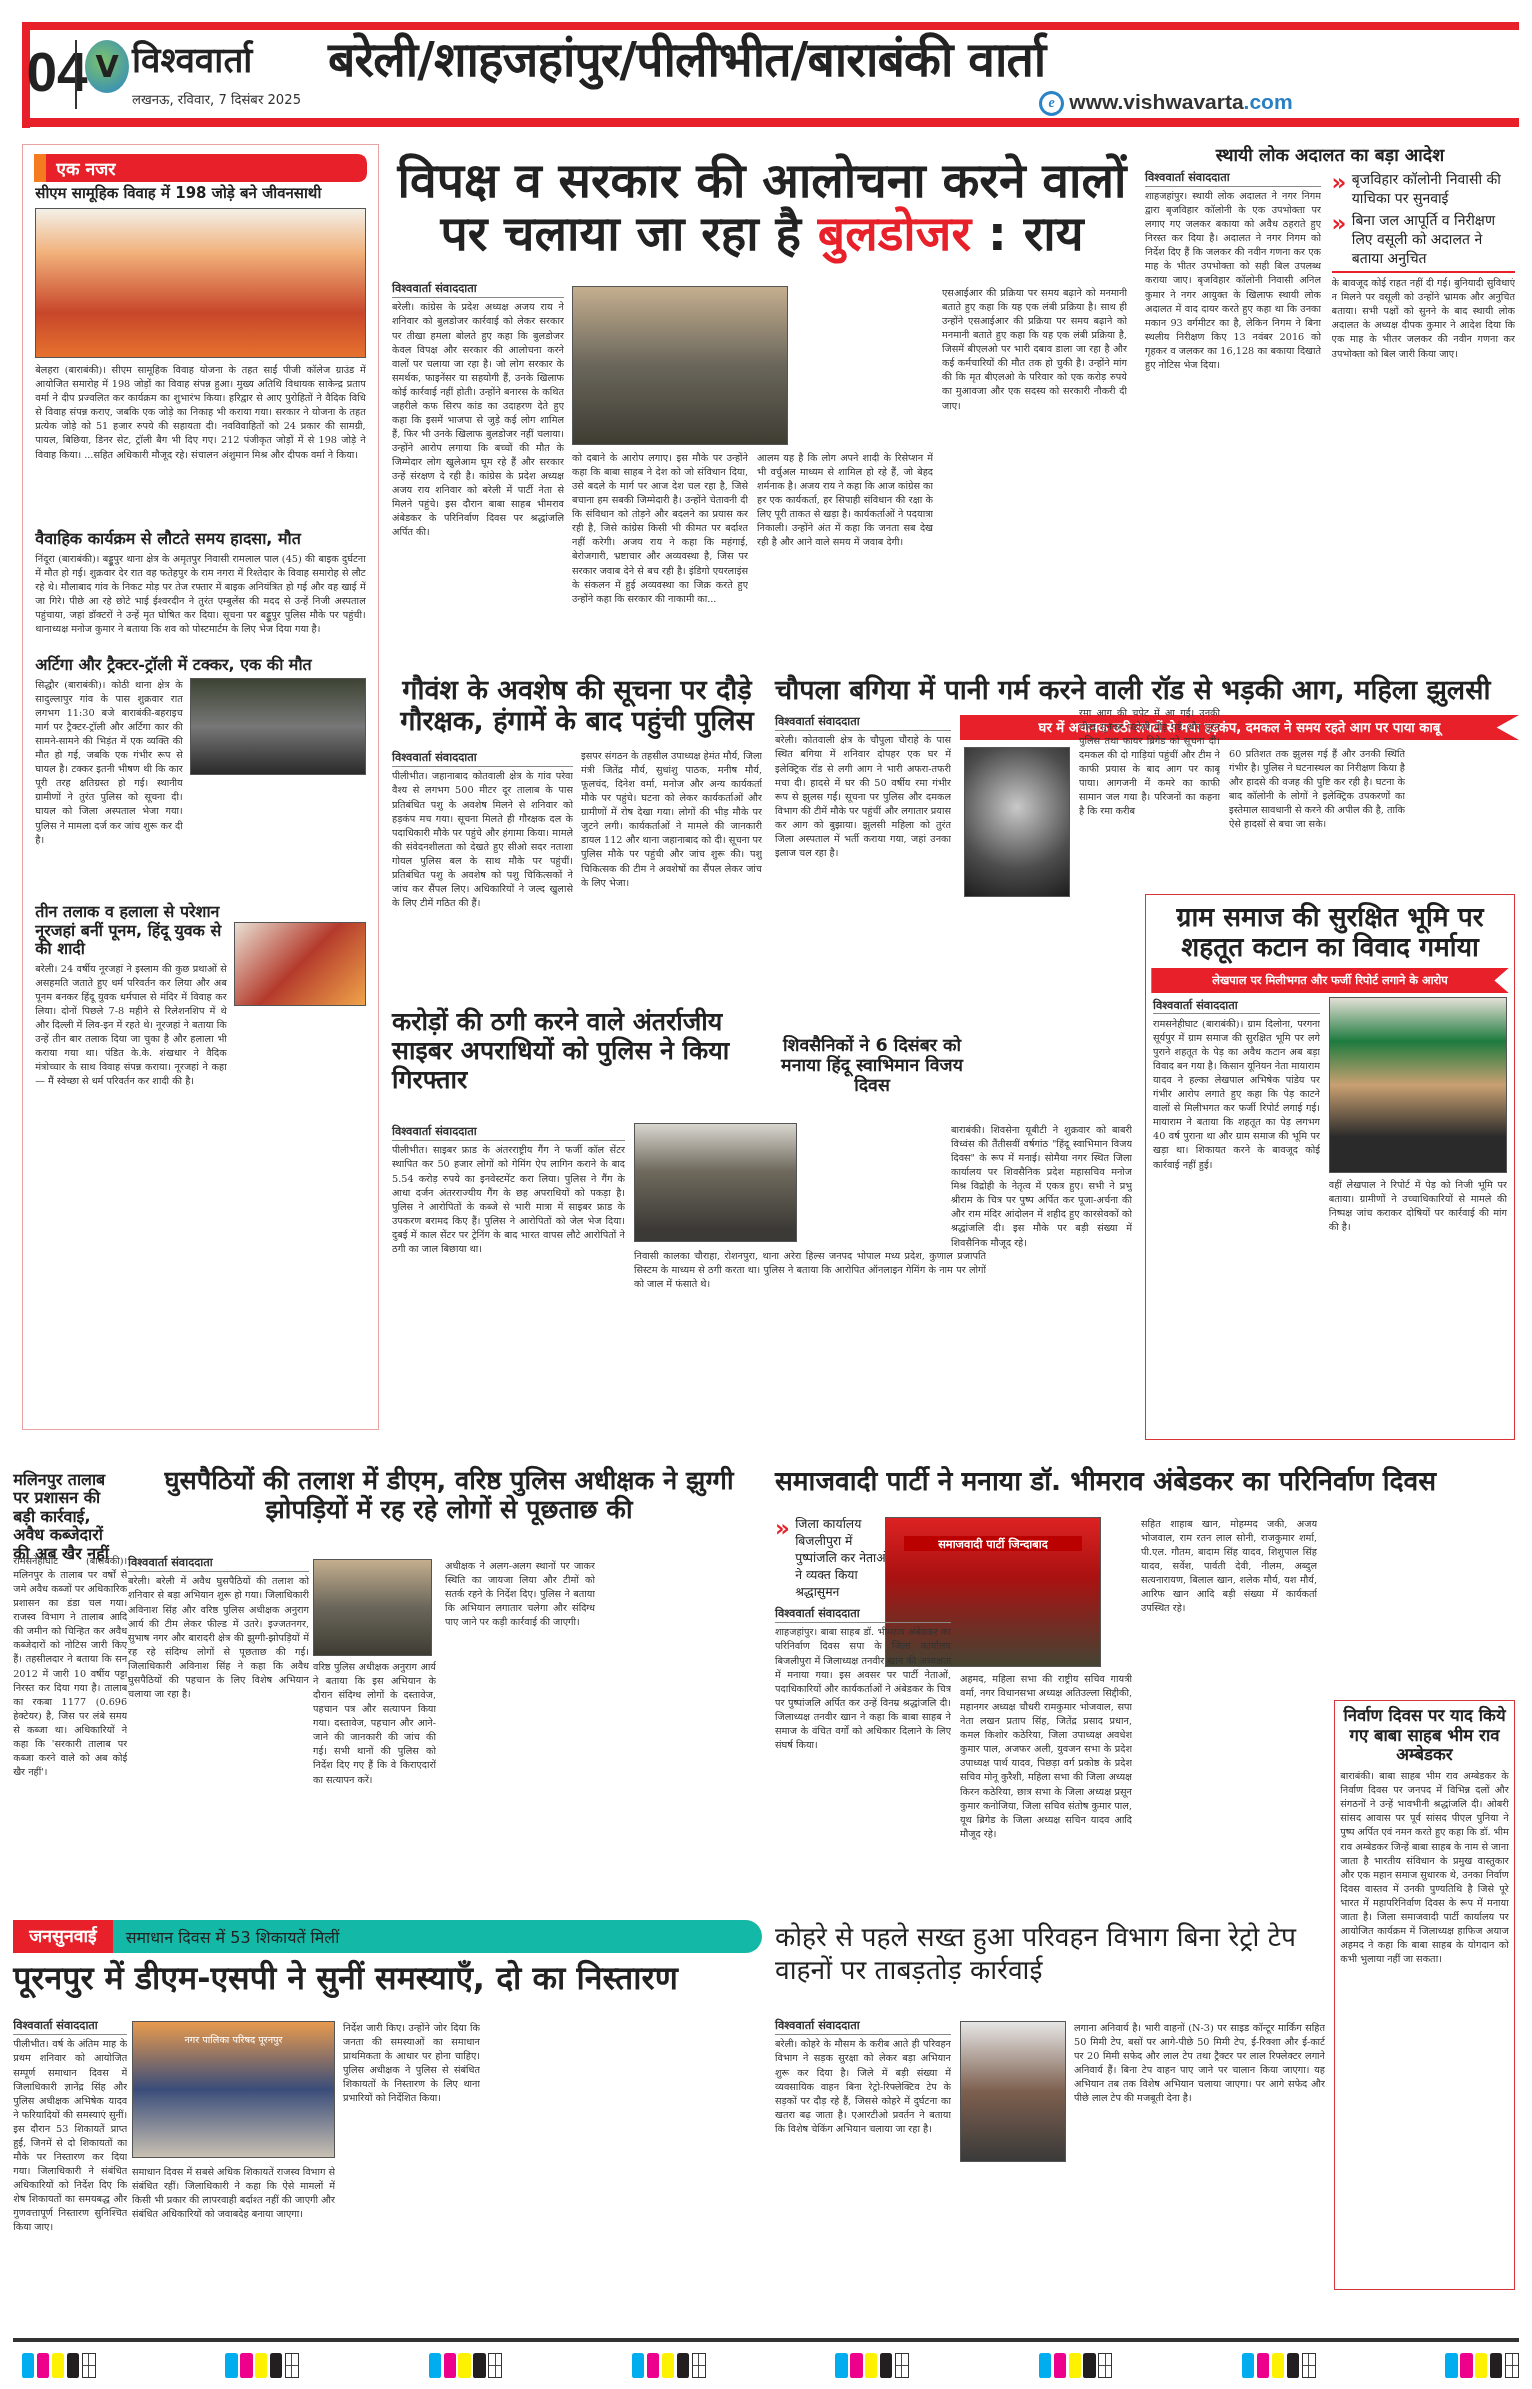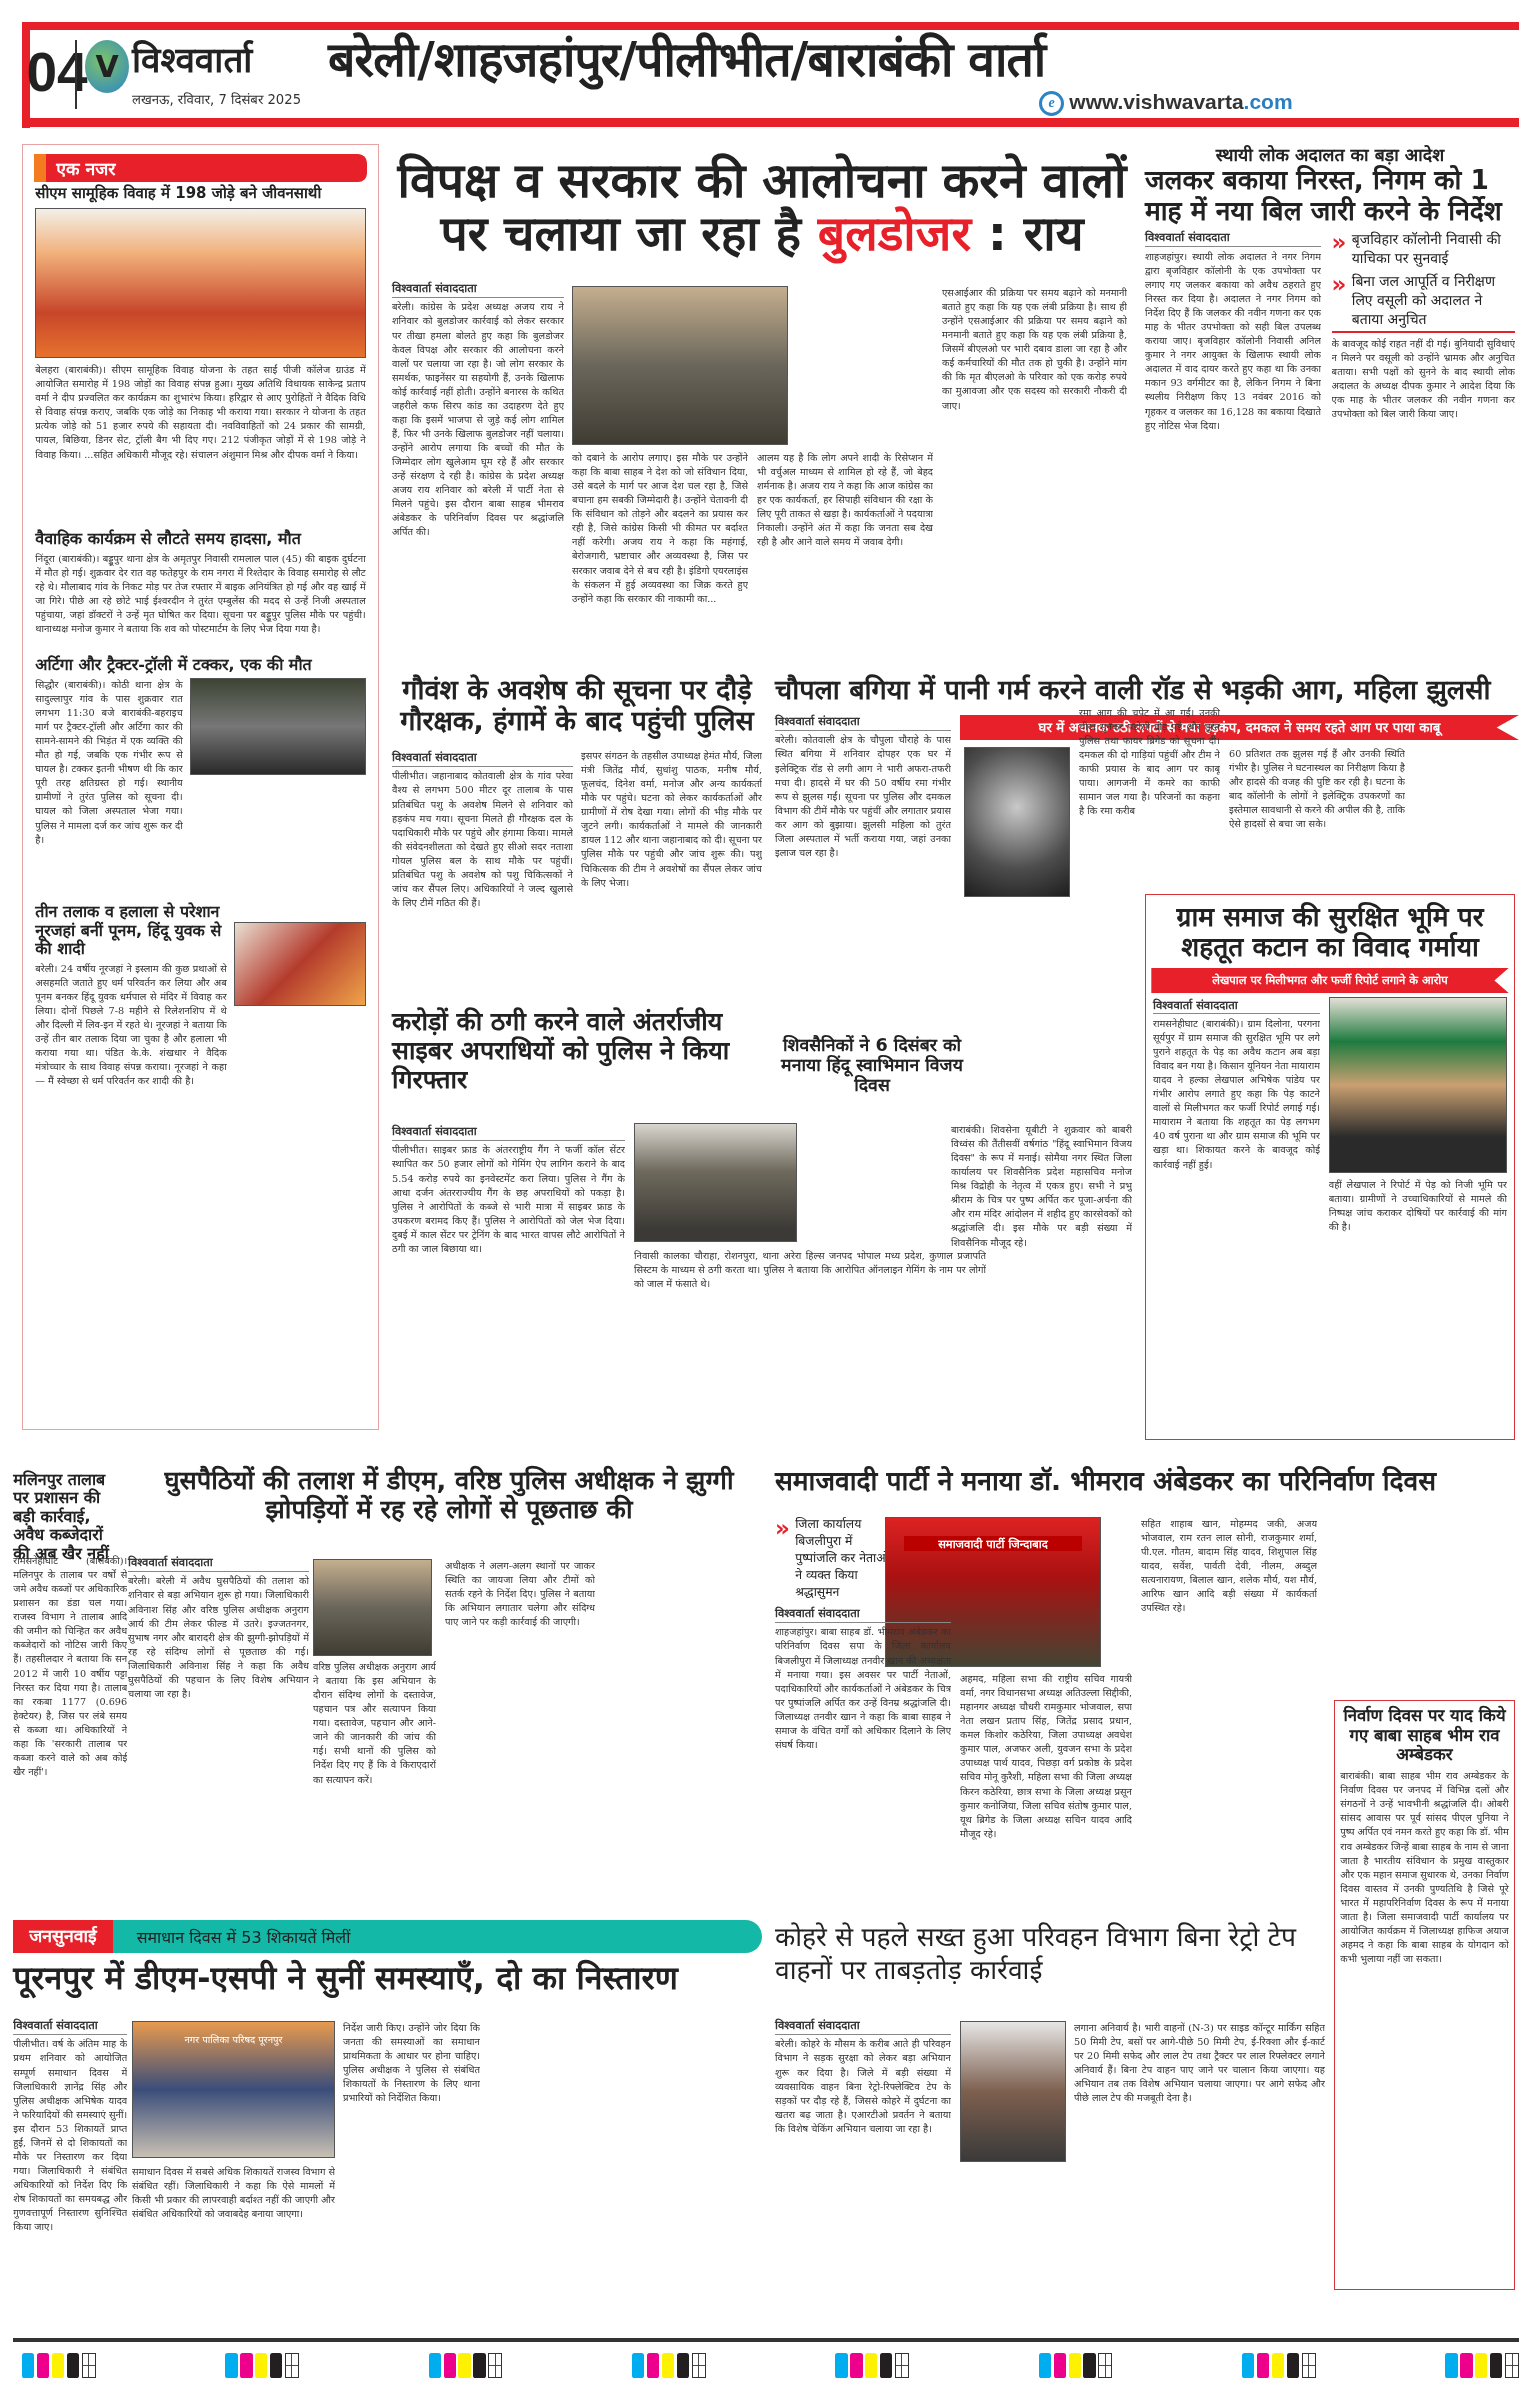--- a/index.html
+++ b/index.html
@@ -84,21 +84,20 @@
   <div class="byline">विश्ववार्ता संवाददाता</div>
   <div class="body" style="height:370px;overflow:hidden">बरेली। कांग्रेस के प्रदेश अध्यक्ष अजय राय ने शनिवार को बुलडोजर कार्रवाई को लेकर सरकार पर तीखा हमला बोलते हुए कहा कि बुलडोजर केवल विपक्ष और सरकार की आलोचना करने वालों पर चलाया जा रहा है। जो लोग सरकार के समर्थक, फाइनेंसर या सहयोगी हैं, उनके खिलाफ कोई कार्रवाई नहीं होती। उन्होंने बनारस के कथित जहरीले कफ सिरप कांड का उदाहरण देते हुए कहा कि इसमें भाजपा से जुड़े कई लोग शामिल हैं, फिर भी उनके खिलाफ बुलडोजर नहीं चलाया। उन्होंने आरोप लगाया कि बच्चों की मौत के जिम्मेदार लोग खुलेआम घूम रहे हैं और सरकार उन्हें संरक्षण दे रही है। कांग्रेस के प्रदेश अध्यक्ष अजय राय शनिवार को बरेली में पार्टी नेता से मिलने पहुंचे। इस दौरान बाबा साहब भीमराव अंबेडकर के परिनिर्वाण दिवस पर श्रद्धांजलि अर्पित की।</div>
 </div>
 <div class="abs photo rally" style="left:572px;top:286px;width:216px;height:159px"></div>
 <div class="abs body" style="left:572px;top:451px;width:176px;height:203px;overflow:hidden">को दबाने के आरोप लगाए। इस मौके पर उन्होंने कहा कि बाबा साहब ने देश को जो संविधान दिया, उसे बदले के मार्ग पर आज देश चल रहा है, जिसे बचाना हम सबकी जिम्मेदारी है। उन्होंने चेतावनी दी कि संविधान को तोड़ने और बदलने का प्रयास कर रही है, जिसे कांग्रेस किसी भी कीमत पर बर्दाश्त नहीं करेगी। अजय राय ने कहा कि महंगाई, बेरोजगारी, भ्रष्टाचार और अव्यवस्था है, जिस पर सरकार जवाब देने से बच रही है। इंडिगो एयरलाइंस के संकलन में हुई अव्यवस्था का जिक्र करते हुए उन्होंने कहा कि सरकार की नाकामी का...</div>
 <div class="abs body" style="left:757px;top:451px;width:176px;height:203px;overflow:hidden">आलम यह है कि लोग अपने शादी के रिसेप्शन में भी वर्चुअल माध्यम से शामिल हो रहे हैं, जो बेहद शर्मनाक है। अजय राय ने कहा कि आज कांग्रेस का हर एक कार्यकर्ता, हर सिपाही संविधान की रक्षा के लिए पूरी ताकत से खड़ा है। कार्यकर्ताओं ने पदयात्रा निकाली। उन्होंने अंत में कहा कि जनता सब देख रही है और आने वाले समय में जवाब देगी।</div>
 <div class="abs body" style="left:942px;top:286px;width:185px;height:370px;overflow:hidden">एसआईआर की प्रक्रिया पर समय बढ़ाने को मनमानी बताते हुए कहा कि यह एक लंबी प्रक्रिया है। साथ ही उन्होंने एसआईआर की प्रक्रिया पर समय बढ़ाने को मनमानी बताते हुए कहा कि यह एक लंबी प्रक्रिया है, जिसमें बीएलओ पर भारी दबाव डाला जा रहा है और कई कर्मचारियों की मौत तक हो चुकी है। उन्होंने मांग की कि मृत बीएलओ के परिवार को एक करोड़ रुपये का मुआवजा और एक सदस्य को सरकारी नौकरी दी जाए।</div>
 
 <div class="abs" style="left:1145px;top:145px;width:370px">
   <div class="hl" style="font-size:17.6px;text-align:center">स्थायी लोक अदालत का बड़ा आदेश</div>
-  <div class="hl" style="font-size:26.4px;line-height:1.15">जलकर बकाया निरस्त, निगम को 1 माह में नया बिल जारी करने के निर्देश</div>
   <div style="display:flex;gap:10.6px;margin-top:3.5px">
     <div style="width:176px">
       <div class="byline">विश्ववार्ता संवाददाता</div>
       <div class="body" style="height:405px;overflow:hidden">शाहजहांपुर। स्थायी लोक अदालत ने नगर निगम द्वारा बृजविहार कॉलोनी के एक उपभोक्ता पर लगाए गए जलकर बकाया को अवैध ठहराते हुए निरस्त कर दिया है। अदालत ने नगर निगम को निर्देश दिए हैं कि जलकर की नवीन गणना कर एक माह के भीतर उपभोक्ता को सही बिल उपलब्ध कराया जाए। बृजविहार कॉलोनी निवासी अनिल कुमार ने नगर आयुक्त के खिलाफ स्थायी लोक अदालत में वाद दायर करते हुए कहा था कि उनका मकान 93 वर्गमीटर का है, लेकिन निगम ने बिना स्थलीय निरीक्षण किए 13 नवंबर 2016 को गृहकर व जलकर का 16,128 का बकाया दिखाते हुए नोटिस भेज दिया।</div>
     </div>
     <div style="flex:1">
       <div style="display:flex;font-size:14px;margin-bottom:3.5px">
           <span class="chev">»</span>
           <span>बृजविहार कॉलोनी निवासी की याचिका पर सुनवाई</span>
         </div>
@@ -181,21 +180,21 @@
 <div class="abs body" style="left:960px;top:1672px;width:172px;height:220px;overflow:hidden">अहमद, महिला सभा की राष्ट्रीय सचिव गायत्री वर्मा, नगर विधानसभा अध्यक्ष अतिउल्ला सिद्दीकी, महानगर अध्यक्ष चौधरी रामकुमार भोजवाल, सपा नेता लखन प्रताप सिंह, जितेंद्र प्रसाद प्रधान, कमल किशोर कठेरिया, जिला उपाध्यक्ष अवधेश कुमार पाल, अजफर अली, युवजन सभा के प्रदेश उपाध्यक्ष पार्थ यादव, पिछड़ा वर्ग प्रकोष्ठ के प्रदेश सचिव मोनू कुरैशी, महिला सभा की जिला अध्यक्ष किरन कठेरिया, छात्र सभा के जिला अध्यक्ष प्रसून कुमार कनोजिया, जिला सचिव संतोष कुमार पाल, यूथ ब्रिगेड के जिला अध्यक्ष सचिन यादव आदि मौजूद रहे।</div>
 <div class="abs body" style="left:1141px;top:1517px;width:176px;height:185px;overflow:hidden">सहित शाहाब खान, मोहम्मद जकी, अजय भोजवाल, राम रतन लाल सोनी, राजकुमार शर्मा, पी.एल. गौतम, बादाम सिंह यादव, शिशुपाल सिंह यादव, सर्वेश, पार्वती देवी, नीलम, अब्दुल सत्यनारायण, बिलाल खान, शलेक मौर्य, यश मौर्य, आरिफ खान आदि बड़ी संख्या में कार्यकर्ता उपस्थित रहे।</div>
 
 <div class="abs redbox" style="left:1334px;top:1700px;width:181px;height:590px;padding:5.3px">
   <div class="hl" style="font-size:16.7px;text-align:center">निर्वाण दिवस पर याद किये गए बाबा साहब भीम राव अम्बेडकर</div>
   <div class="body" style="height:493px;overflow:hidden;margin-top:5.3px">बाराबंकी। बाबा साहब भीम राव अम्बेडकर के निर्वाण दिवस पर जनपद में विभिन्न दलों और संगठनों ने उन्हें भावभीनी श्रद्धांजलि दी। ओबरी सांसद आवास पर पूर्व सांसद पीएल पुनिया ने पुष्प अर्पित एवं नमन करते हुए कहा कि डॉ. भीम राव अम्बेडकर जिन्हें बाबा साहब के नाम से जाना जाता है भारतीय संविधान के प्रमुख वास्तुकार और एक महान समाज सुधारक थे, उनका निर्वाण दिवस वास्तव में उनकी पुण्यतिथि है जिसे पूरे भारत में महापरिनिर्वाण दिवस के रूप में मनाया जाता है। जिला समाजवादी पार्टी कार्यालय पर आयोजित कार्यक्रम में जिलाध्यक्ष हाफिज अयाज अहमद ने कहा कि बाबा साहब के योगदान को कभी भुलाया नहीं जा सकता।</div>
 </div>
 
 <div class="abs" style="left:13.2px;top:1920px;width:749px;height:33px;background:#14b8a6;border-radius:0 17.6px 17.6px 0;display:flex;align-items:center">
   <span class="tag-red" style="height:33px;line-height:33px;padding:0 16px;font-size:17.6px">जनसुनवाई</span>
-  <span style="padding-left:24px;font-size:16px;color:#222">समाधान दिवस में 53 शिकायतें मिलीं</span>
+  <span style="padding-left:13px;font-size:16px;color:#222">समाधान दिवस में 53 शिकायतें मिलीं</span>
 </div>
 <div class="abs hl" style="left:13.2px;top:1960px;width:749px;font-size:32px">पूरनपुर में डीएम-एसपी ने सुनीं समस्याएँ, दो का निस्तारण</div>
 <div class="abs" style="left:13.2px;top:2017px;width:114px">
   <div class="byline">विश्ववार्ता संवाददाता</div>
   <div class="body" style="height:273px;overflow:hidden">पीलीभीत। वर्ष के अंतिम माह के प्रथम शनिवार को आयोजित सम्पूर्ण समाधान दिवस में जिलाधिकारी ज्ञानेंद्र सिंह और पुलिस अधीक्षक अभिषेक यादव ने फरियादियों की समस्याएं सुनीं। इस दौरान 53 शिकायतें प्राप्त हुईं, जिनमें से दो शिकायतों का मौके पर निस्तारण कर दिया गया। जिलाधिकारी ने संबंधित अधिकारियों को निर्देश दिए कि शेष शिकायतों का समयबद्ध और गुणवत्तापूर्ण निस्तारण सुनिश्चित किया जाए।</div>
 </div>
 <div class="abs photo hall" style="left:132px;top:2021px;width:203px;height:137px">
   <div style="margin-top:10.6px;color:#fff;font-size:9.7px;text-align:center">नगर पालिका परिषद पूरनपुर</div>
 </div>
 <div class="abs body" style="left:132px;top:2165px;width:203px;height:128px;overflow:hidden">समाधान दिवस में सबसे अधिक शिकायतें राजस्व विभाग से संबंधित रहीं। जिलाधिकारी ने कहा कि ऐसे मामलों में किसी भी प्रकार की लापरवाही बर्दाश्त नहीं की जाएगी और संबंधित अधिकारियों को जवाबदेह बनाया जाएगा।</div>

